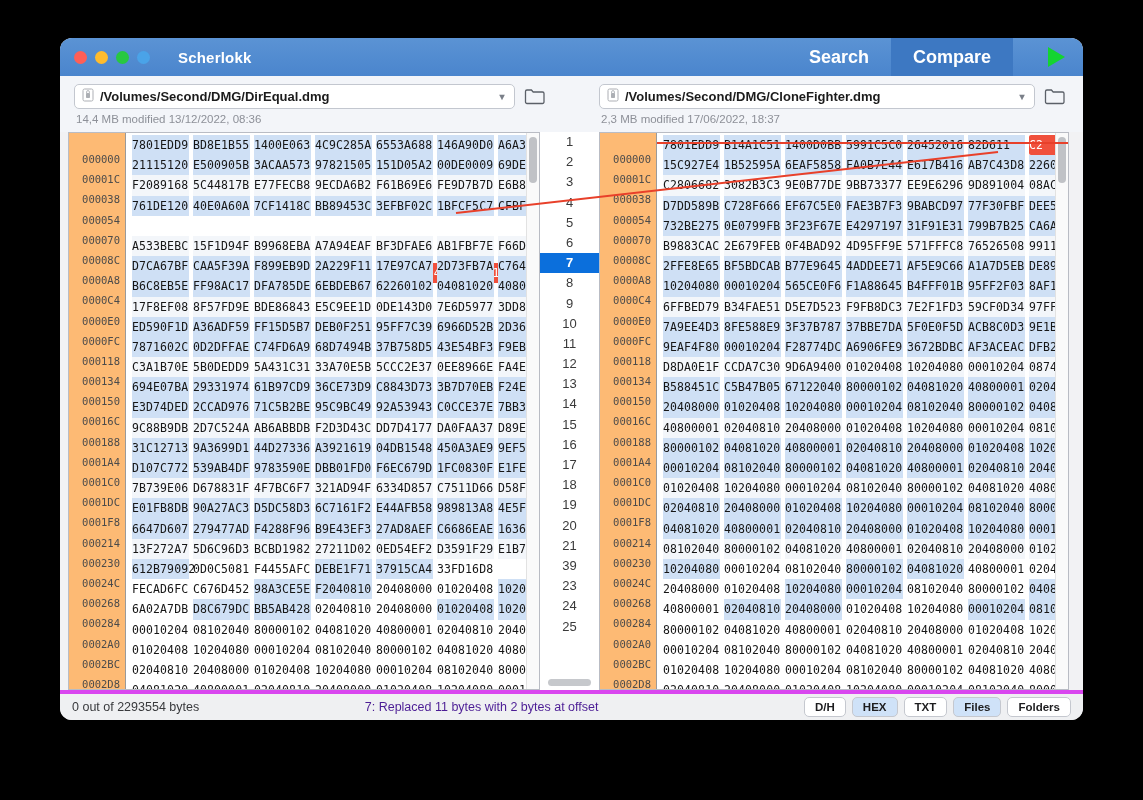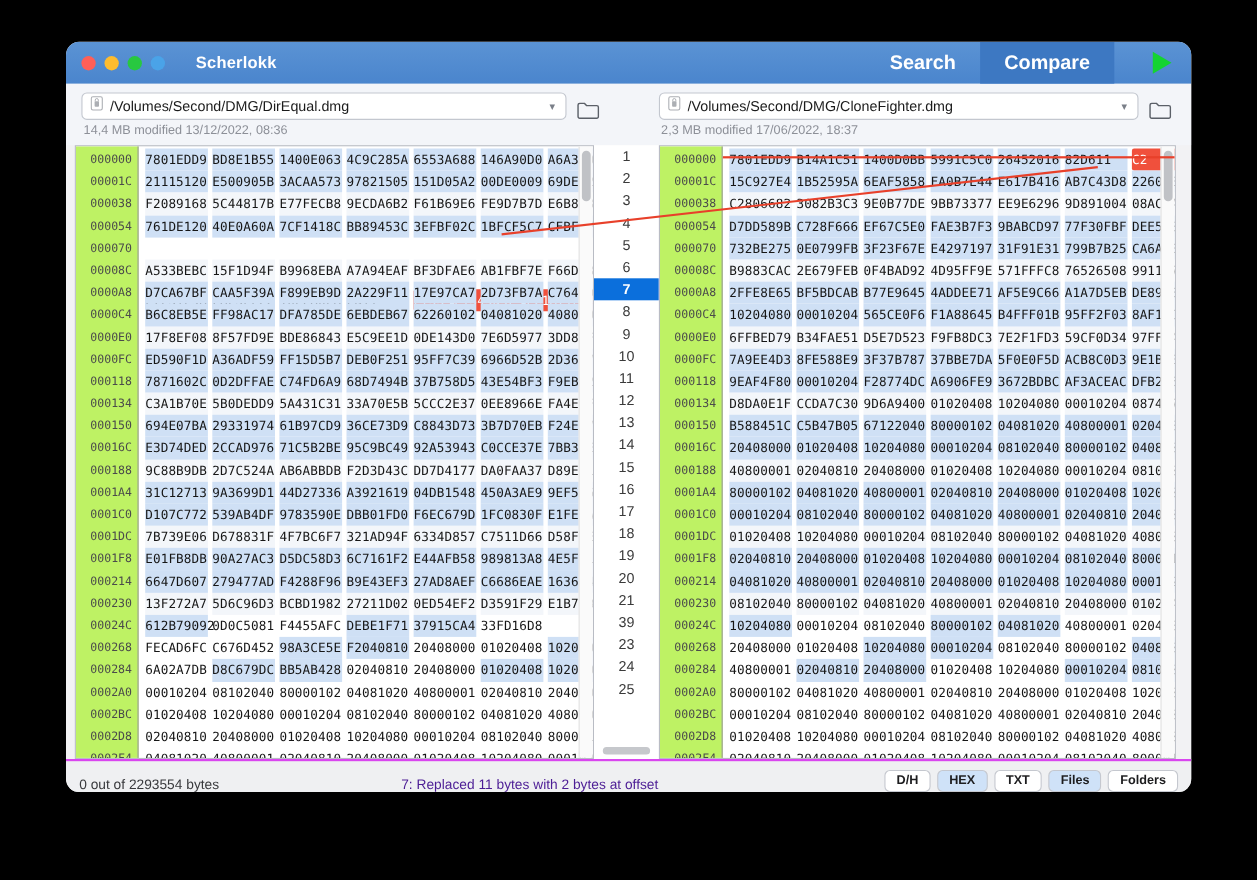--- a/index.html
+++ b/index.html
@@ -82,21 +82,21 @@
   .pathrow {
     flex: 0 0 56px;
     background: #f3f5f9;
     display: flex;
     padding: 8px 14px 0 14px;
     gap: 6px;
   }
   .pathside { flex: 1 1 0; display: flex; flex-direction: column; min-width: 0; }
   .pathside.left  { flex: 0 0 471px; }
   .pathside.right { flex: 0 0 466px; margin-left: 48px; }
-  .pathline { display: flex; align-items: flex-end; gap: 9px; }
+  .pathline { display: flex; align-items: center; gap: 9px; font-weight: bold; }
 
   .combo {
     flex: 1 1 auto;
     min-width: 0;
     height: 25px;
     background: #ffffff;
     border: 1px solid #c3c7cf;
     border-radius: 5px;
     display: flex;
     align-items: center;
@@ -175,23 +175,23 @@
   .centerlist .hscroll {
     position: absolute;
     left: 8px; right: 8px; bottom: 4px;
     height: 7px;
     background: #c6c8cc;
     border-radius: 4px;
   }
 
   .gutter {
     flex: 0 0 57px;
-    background: #bef264;
+    background: #fdba74;
     border-right: 1px solid #9a9a9a;
-    padding-top: 2px;
+    padding-top: 16px;
     overflow: hidden;
   }
   .gutter .addr {
     height: 20.2px;
     line-height: 20.2px;
     font-family: "DejaVu Sans Mono", monospace;
     font-size: 10.5px;
     color: #4b4b4b;
     text-align: right;
     padding-right: 5px;
@@ -261,23 +261,23 @@
     left: 0; top: 0;
     width: 1023px; height: 682px;
     pointer-events: none;
     z-index: 20;
   }
 
   
   .statusbar {
     flex: 0 0 30px;
     background: #eff0f2;
-    border-top: 2px solid #d946ef;
-    display: flex;
-    align-items: flex-end;
+    border-top: 4px solid #d946ef;
+    display: flex;
+    align-items: center;
     padding: 0 12px;
     gap: 10px;
   }
   .status-left {
     font-size: 12.5px;
     color: #38393c;
     flex: 0 0 auto;
   }
   .status-mid {
     flex: 1 1 auto;

